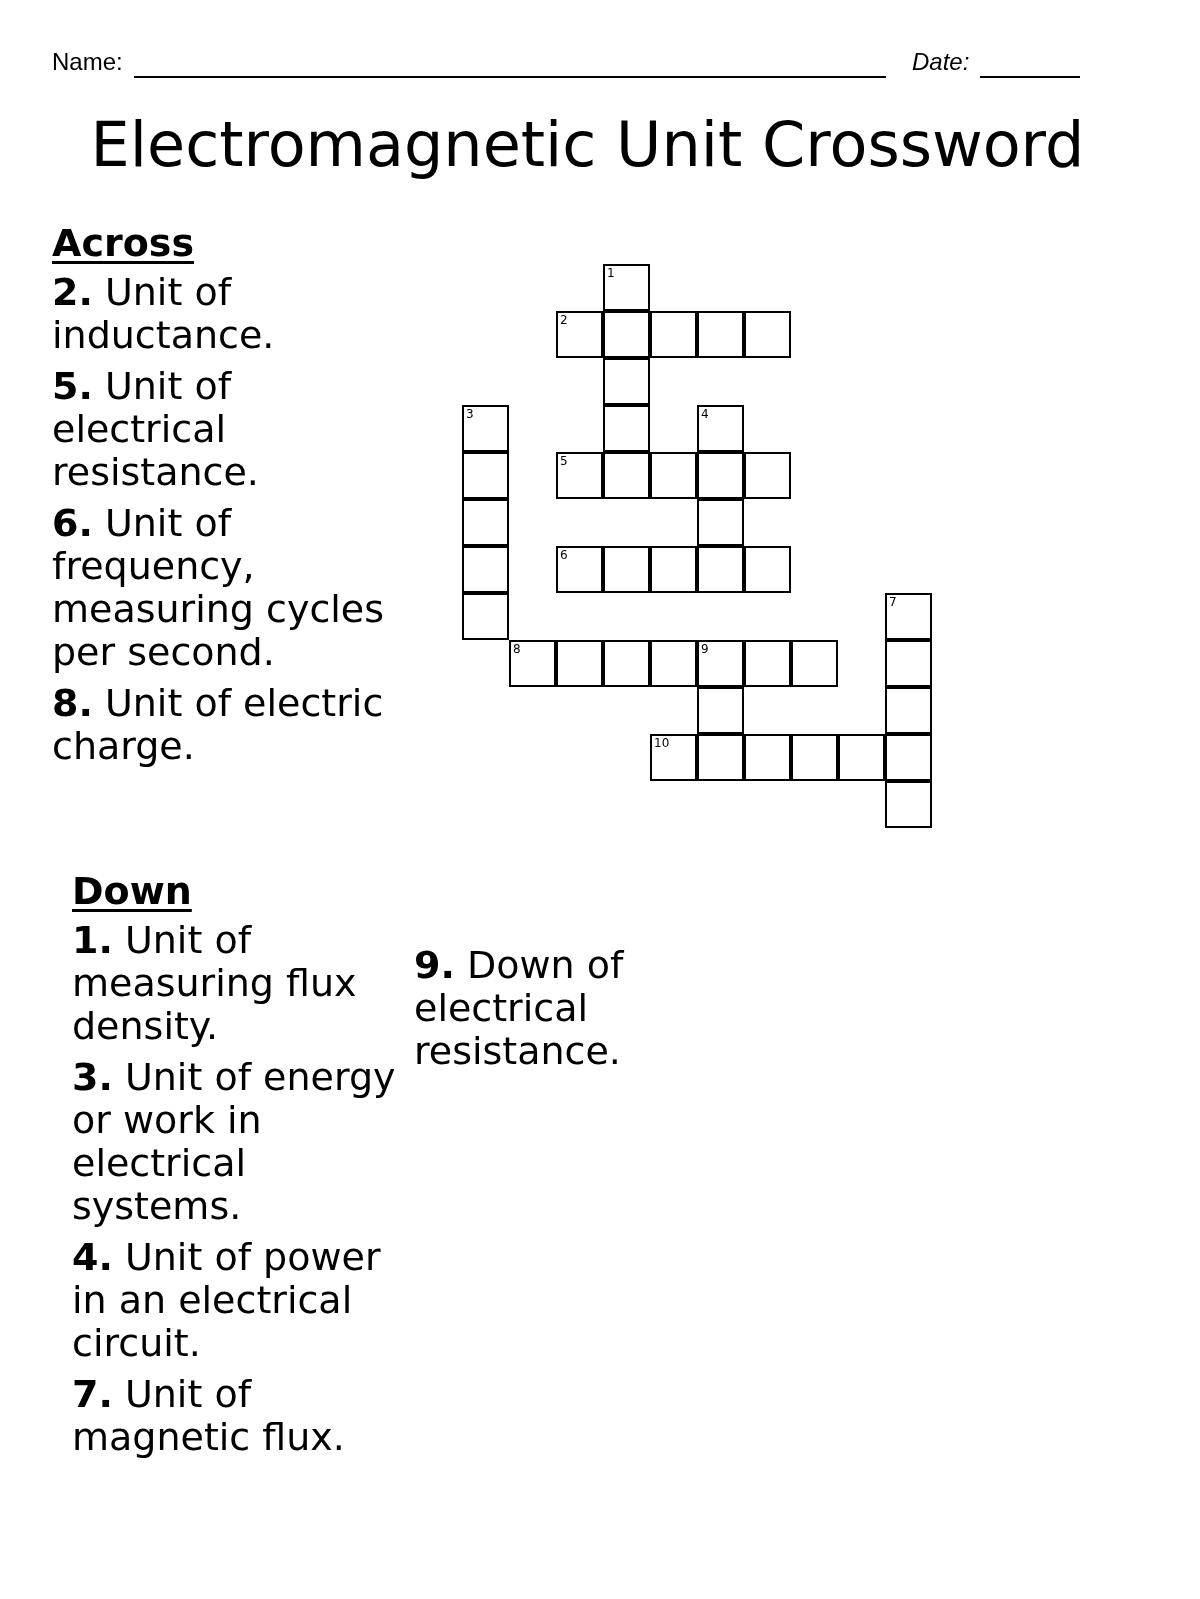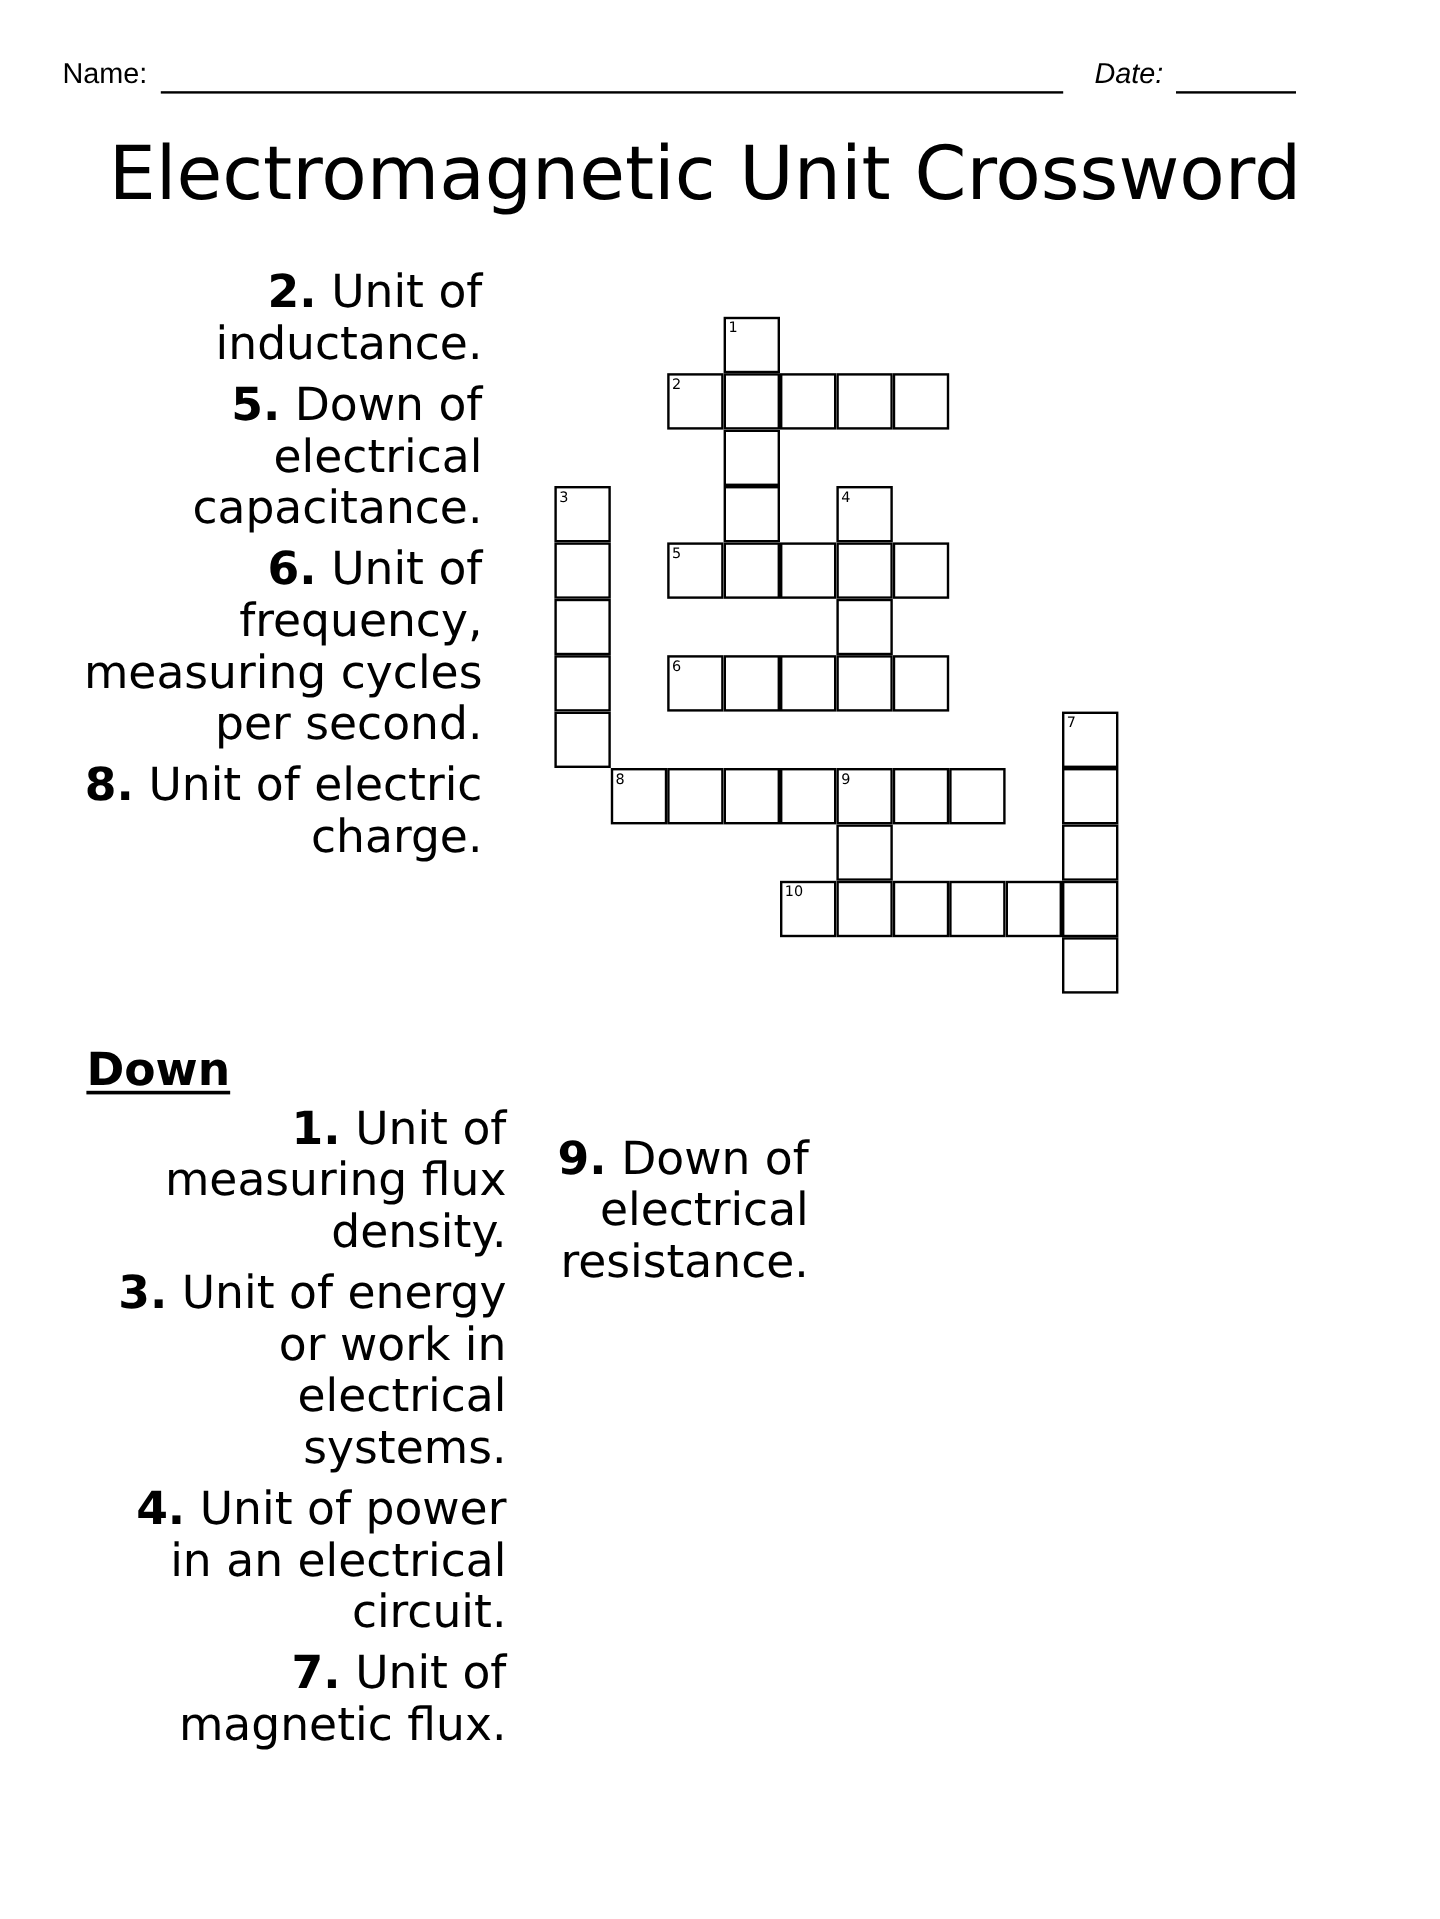--- a/index.html
+++ b/index.html
@@ -5,21 +5,21 @@
   html, body { margin: 0; padding: 0; background: #ffffff; }
   body { width: 1200px; height: 1599px; position: relative; overflow: hidden; color: #000; }
   .header-row { position: absolute; top: 48px; left: 52px; font-family: "Liberation Sans", sans-serif; font-size: 24px; }
   .header-row .name-label { position: absolute; left: 0; top: 0; white-space: nowrap; }
   .header-row .name-line { position: absolute; left: 82px; top: 28px; width: 752px; border-bottom: 2px solid #000; }
   .date-label { position: absolute; left: 912px; top: 48px; font-family: "Liberation Sans", sans-serif; font-size: 24px; white-space: nowrap; font-style: italic; }
   .date-line { position: absolute; left: 980px; top: 76px; width: 100px; border-bottom: 2px solid #000; }
   .title { position: absolute; top: 108px; left: 0; width: 1175px; text-align: center; font-family: "DejaVu Sans", sans-serif; font-size: 62px; font-weight: normal; letter-spacing: 0px; margin: 0; }
   .clues { position: absolute; font-family: "DejaVu Sans", sans-serif; font-size: 38px; line-height: 43px; }
   .clues .heading { font-weight: bold; text-decoration: underline; text-decoration-thickness: 3px; text-underline-offset: 5px; margin: 0 0 6px 0; font-size: 38px; }
-  .clue { margin: 0 0 8px 0; text-align: right; }
+  .clue { margin: 0 0 8px 0; }
   .clue .num { font-weight: bold; }
   #across { left: 52px; top: 222px; width: 350px; }
   #down { left: 52px; top: 870px; width: 350px; margin-left: 20px; }
   #down-col2 { left: 414px; top: 944px; width: 260px; }
   .grid { position: absolute; left: 0; top: 0; }
   .cell { position: absolute; width: 47px; height: 47px; box-sizing: border-box; border: 2.5px solid #000; background: #fff; }
   .cell .cnum { position: absolute; left: 2px; top: 0px; font-family: "DejaVu Sans", sans-serif; font-size: 12px; line-height: 14px; }
 </style>
 </head>
 <body>
@@ -27,22 +27,23 @@
 <div class="header-row">
   <span class="name-label">Name:</span>
   <div class="name-line"></div>
 </div>
 <span class="date-label">Date:</span>
 <div class="date-line"></div>
 
 <h1 class="title">Electromagnetic Unit Crossword</h1>
 
 <div class="clues" id="across">
+  <div class="heading">Across</div>
   <div class="clue"><span class="num">2.</span><span> Unit of inductance.</span></div>
-  <div class="clue"><span class="num">5.</span><span> Down of electrical capacitance.</span></div>
+  <div class="clue"><span class="num">5.</span><span> Unit of electrical resistance.</span></div>
   <div class="clue"><span class="num">6.</span><span> Unit of frequency, measuring cycles per second.</span></div>
   <div class="clue"><span class="num">8.</span><span> Unit of electric charge.</span></div>
 </div>
 
 <div class="clues" id="down">
   <div class="heading">Down</div>
   <div class="clue"><span class="num">1.</span><span> Unit of measuring flux density.</span></div>
   <div class="clue"><span class="num">3.</span><span> Unit of energy or work in electrical systems.</span></div>
   <div class="clue"><span class="num">4.</span><span> Unit of power in an electrical circuit.</span></div>
   <div class="clue"><span class="num">7.</span><span> Unit of magnetic flux.</span></div>

